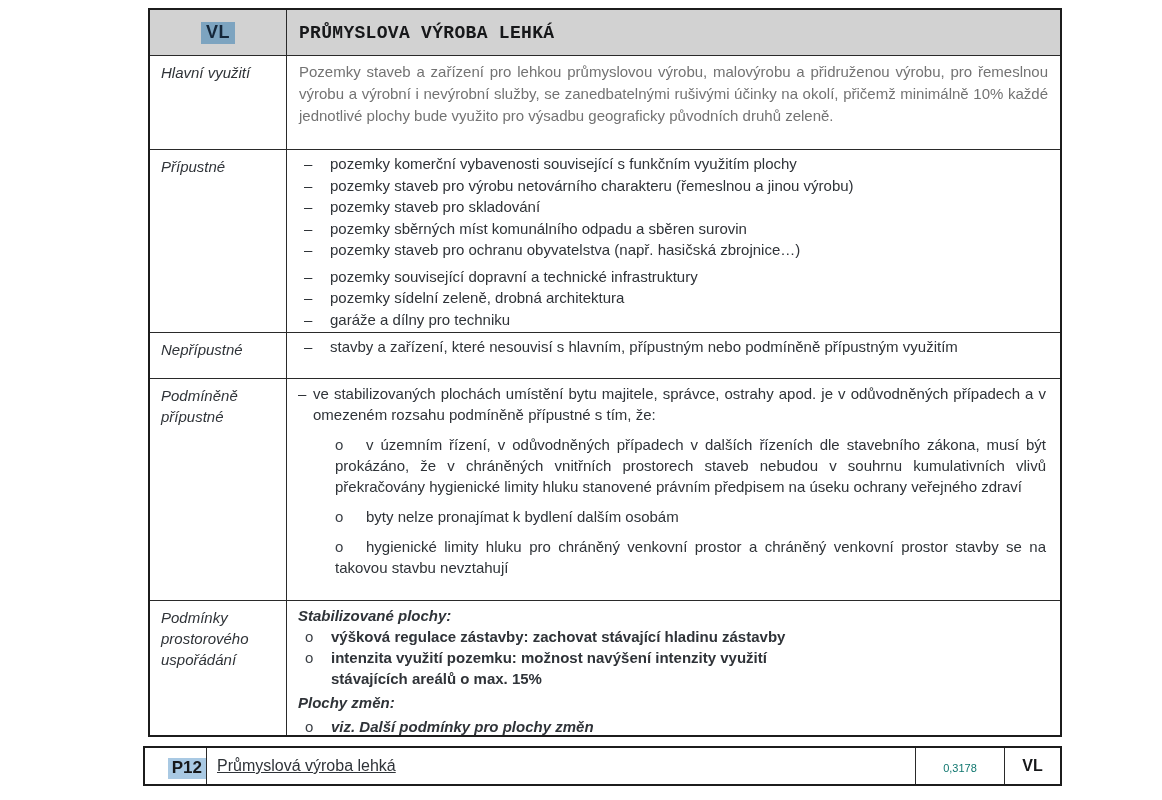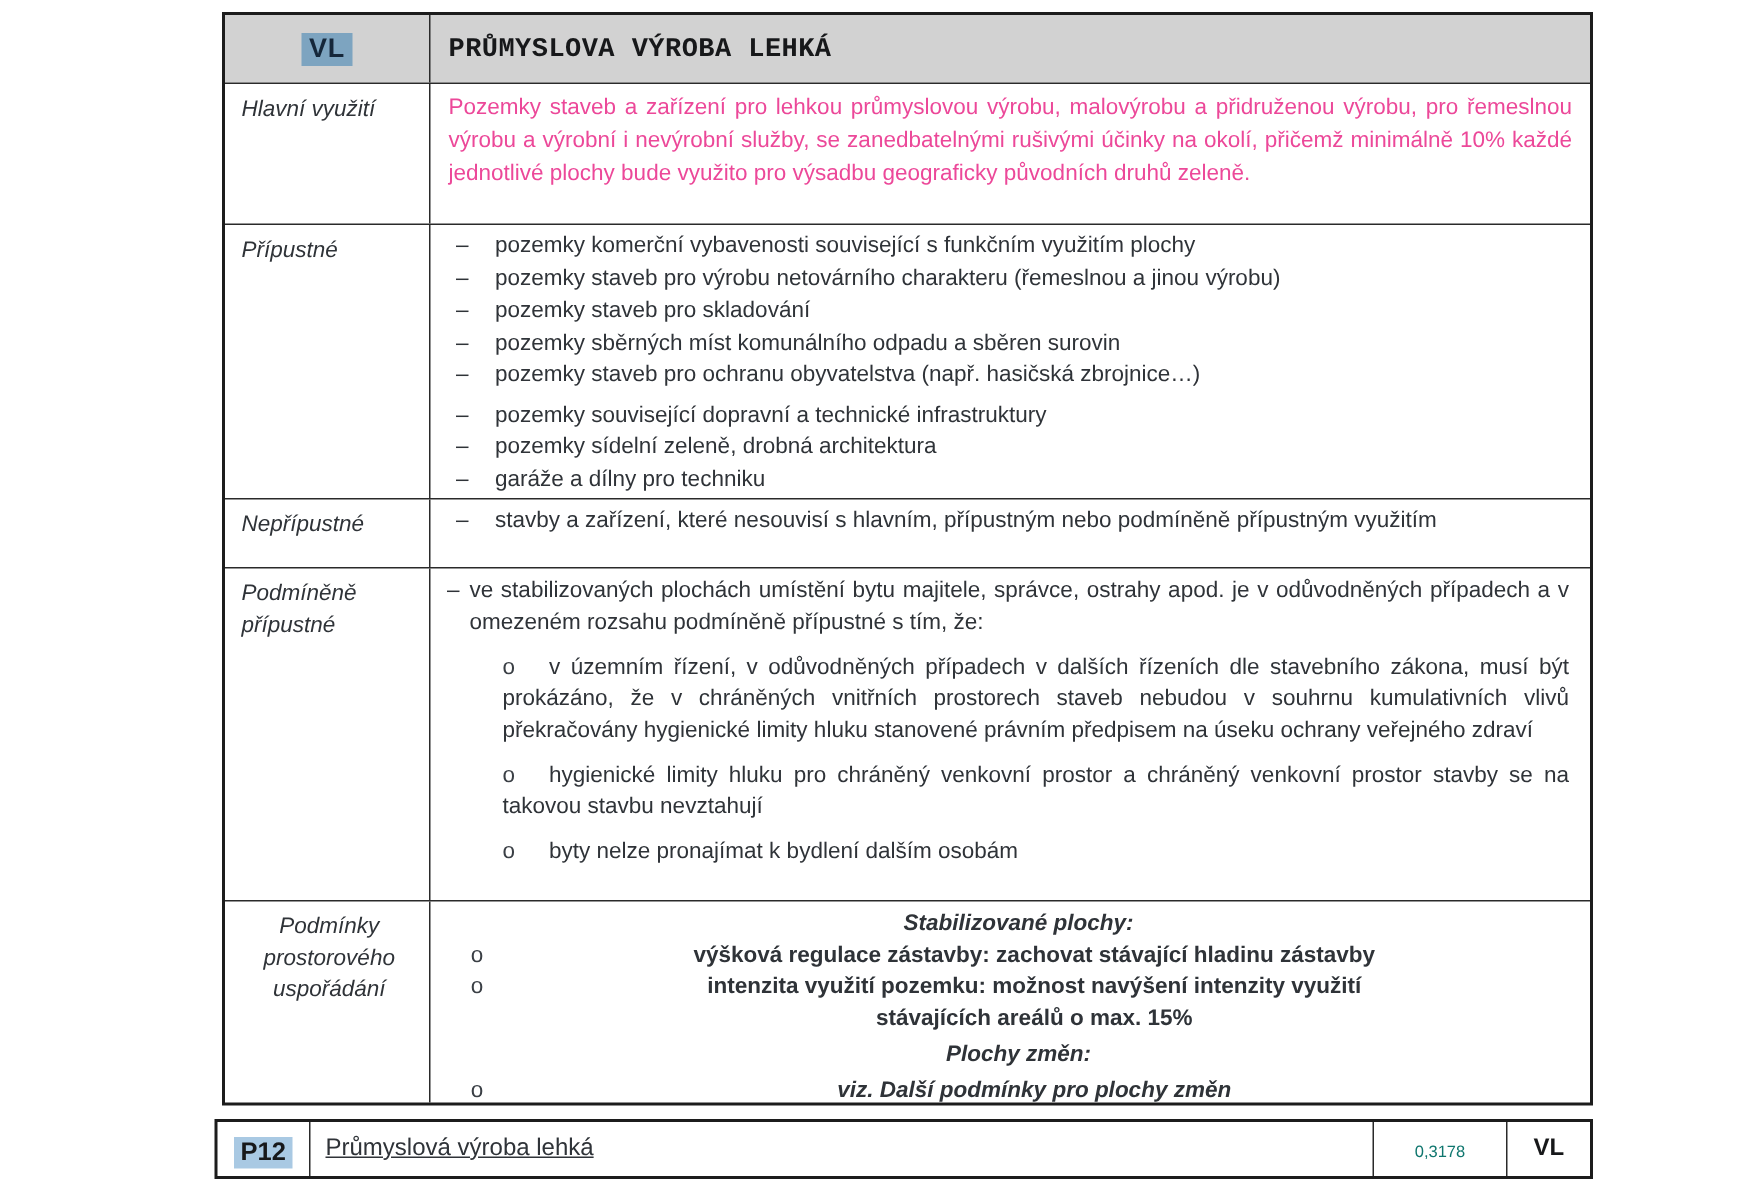--- a/index.html
+++ b/index.html
@@ -13,21 +13,21 @@
     position:absolute;left:148px;top:8px;width:914px;
     border:2px solid #1c1c1c;background:#fff;box-sizing:border-box;
   }
   .trow{display:flex;box-sizing:border-box;border-top:1.5px solid #2a2a2a;}
   .trow:first-child{border-top:none;}
   .row-header{height:45px;background:#d2d2d2;}
   .row-hlavni{height:94px;}
   .row-pripustne{height:183px;}
   .row-nepripustne{height:46px;}
   .row-podminene{height:222px;}
-  .row-podminky{height:135px;text-align:center;}
+  .row-podminky{height:135px;}
   .label-cell{
     flex:0 0 137px;width:137px;box-sizing:border-box;
     border-right:1.5px solid #2a2a2a;
     padding:6px 8px 0 11px;
     font-style:italic;font-size:15px;line-height:21px;color:#2f3338;
   }
   .header-label-cell{
     display:flex;align-items:center;justify-content:center;
     font-style:normal;padding:0;
   }
@@ -35,21 +35,21 @@
   .hl-code{
     background:#7da4c0;color:#15273a;font-weight:bold;font-size:18px;
     padding:0 5px 1px 5px;letter-spacing:.5px;
   }
   .header-title-cell{
     display:flex;align-items:center;padding-left:12px;
     font-weight:bold;font-size:18px;letter-spacing:.3px;color:#17181a;font-family:Liberation Mono, monospace;
   }
   .para{
     margin:0;padding:5px 12px 0 12px;
-    font-size:15px;line-height:22px;text-align:justify;color:#ec4899;
+    font-size:15px;line-height:22px;text-align:justify;color:#737373;
   }
   
   .dash-list{padding-top:3px;font-size:15px;line-height:21.5px;}
   .ditem{display:flex;padding-left:17px;padding-right:12px;}
   .ditem .dash{flex:0 0 26px;color:#2f3338;}
   .ditem .dtext{flex:1;min-width:0;}
   .gap-before{margin-top:5px;}
   .ditem .justified{text-align:justify;}
   
   .cond-wrap{font-size:15px;line-height:21px;padding-top:4px;}
@@ -68,21 +68,21 @@
   .oitem.mt{margin-top:3px;}
   .oitem .obull{flex:0 0 26px;color:#3a3f45;}
   .oitem .otext{flex:1;min-width:0;white-space:pre-line;font-weight:bold;}
   .oitem .italic{font-style:italic;}
   
   .strip{
     position:absolute;left:143px;top:746px;width:919px;height:40px;
     border:2px solid #1c1c1c;box-sizing:border-box;display:flex;background:#fff;
   }
   .strip-cell{display:flex;align-items:center;box-sizing:border-box;}
-  .cell-code{flex:0 0 62px;justify-content:center;border-right:1.5px solid #2a2a2a;padding-top:4px;}
+  .cell-code{flex:0 0 62px;justify-content:flex-end;border-right:1.5px solid #2a2a2a;padding-top:4px;}
   .code-hl{background:#a9c9e3;color:#17181a;font-weight:bold;font-size:17px;padding:0 4px 1px 4px;}
   .cell-name{flex:1;padding-left:10px;font-size:16px;color:#2f3338;border-right:1.5px solid #2a2a2a;text-decoration:underline;}
   .cell-value{flex:0 0 89px;justify-content:center;font-size:11px;color:#0f766e;border-right:1.5px solid #2a2a2a;padding-top:3px;}
   .cell-zone{flex:0 0 55px;justify-content:center;font-weight:bold;font-size:16px;color:#17181a;}
 </style>
 </head>
 <body>
 
 <div class="main-table">
 
@@ -151,22 +151,22 @@
   </div>
 
   <div class="trow row-podminene">
     <div class="label-cell">Podmíněně přípustné</div>
     <div class="content-cell cond-wrap">
       <div class="intro">
         <span class="dash">–</span>
         <span class="itext">ve stabilizovaných plochách umístění bytu majitele, správce, ostrahy apod. je v odůvodněných případech a v omezeném rozsahu podmíněně přípustné s tím, že:</span>
       </div>
       <p class="sub"><span class="obul">o</span><span>v územním řízení, v odůvodněných případech v dalších řízeních dle stavebního zákona, musí být prokázáno, že v chráněných vnitřních prostorech staveb nebudou v souhrnu kumulativních vlivů překračovány hygienické limity hluku stanovené právním předpisem na úseku ochrany veřejného zdraví</span></p>
+      <p class="sub"><span class="obul">o</span><span>byty nelze pronajímat k bydlení dalším osobám</span></p>
       <p class="sub"><span class="obul">o</span><span>hygienické limity hluku pro chráněný venkovní prostor a chráněný venkovní prostor stavby se na takovou stavbu nevztahují</span></p>
-      <p class="sub"><span class="obul">o</span><span>byty nelze pronajímat k bydlení dalším osobám</span></p>
     </div>
   </div>
 
   <div class="trow row-podminky">
     <div class="label-cell">Podmínky prostorového uspořádání</div>
     <div class="content-cell space-wrap">
       <div class="sec-head">Stabilizované plochy:</div>
       <div class="oitem">
         <span class="obull">o</span>
         <span class="otext">výšková regulace zástavby: zachovat stávající hladinu zástavby</span>

